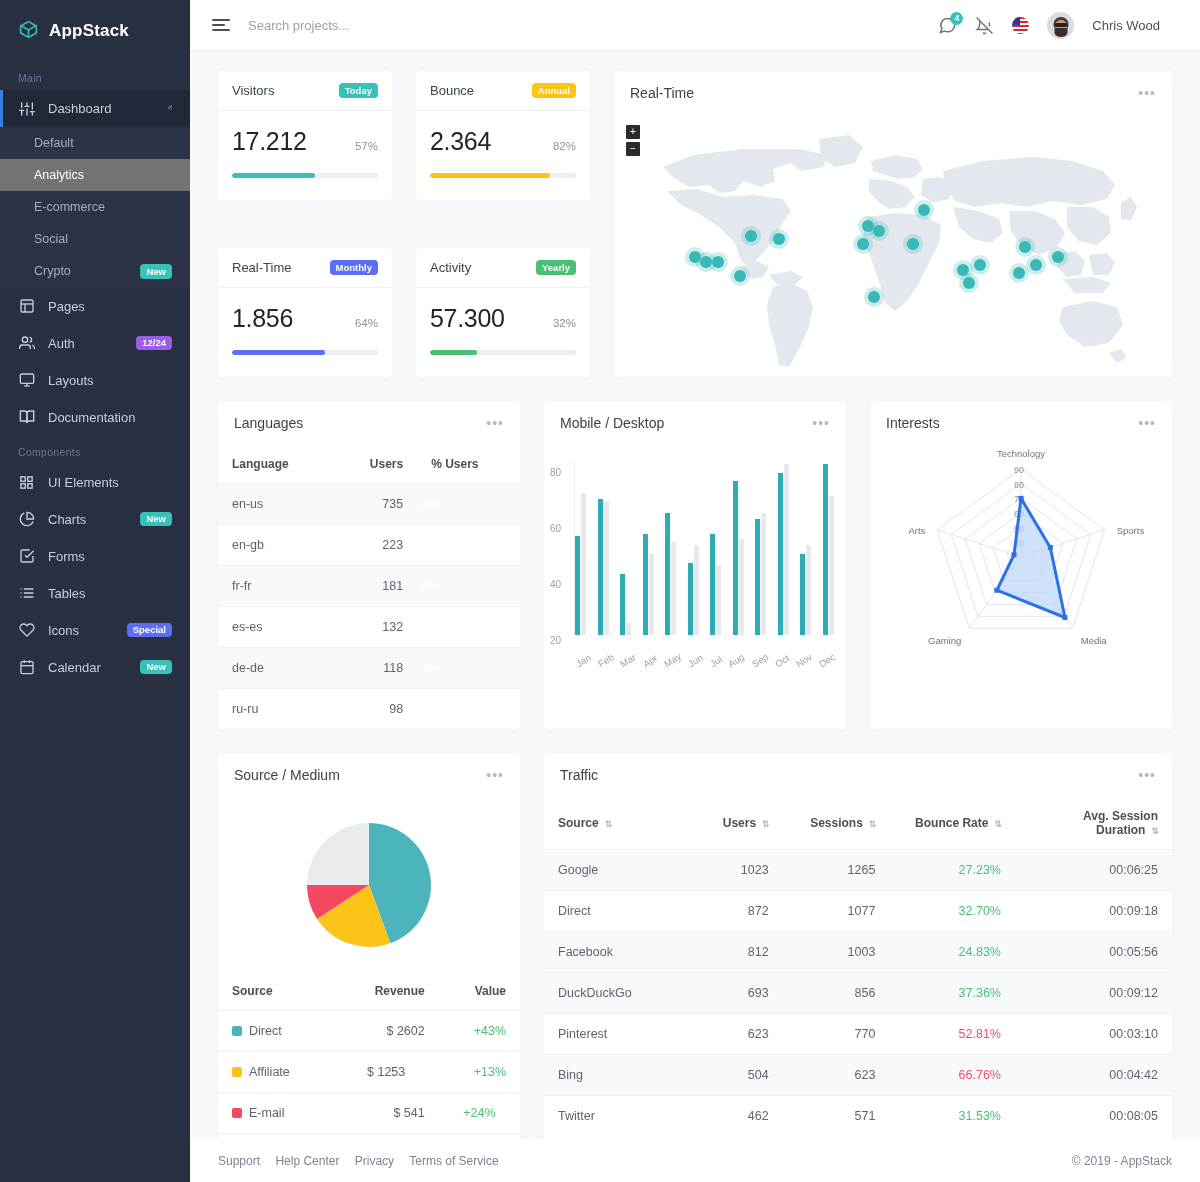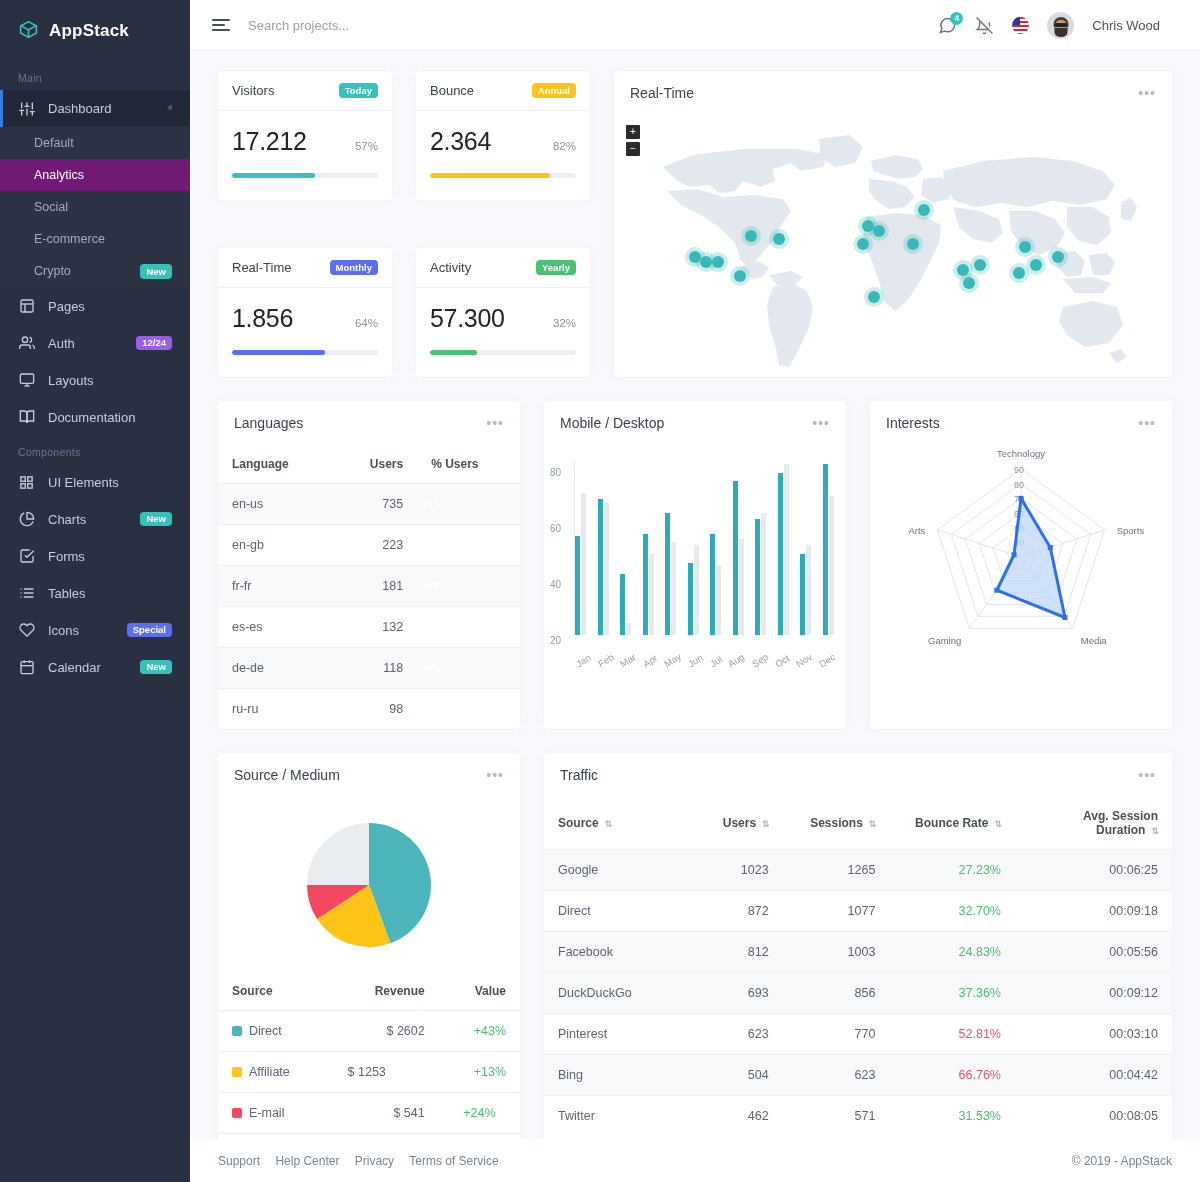--- a/index.html
+++ b/index.html
@@ -37,21 +37,21 @@
   .nav-item.active::before {
     content:""; position:absolute; left:0; top:0; bottom:0; width:3px; background:#3b7ddd;
   }
   .nav-item .label { flex: 1; }
   .nav-item .caret { font-size: 9px; color: #8b90a3; }
   .subnav { background: #2c3344; }
   .subnav .sub-item {
     padding: 9px 18px 9px 34px; font-size: 12.5px; color: #a6acbe; cursor:pointer;
     display:flex; align-items:center;
   }
-  .subnav .sub-item.selected { background: #701a75; color: #fff; }
+  .subnav .sub-item.selected { background: #737373; color: #fff; }
   .sub-item .label { flex: 1; }
   .badge {
     font-size: 9.5px; padding: 2.5px 6px; border-radius: 4px; color: #fff;
     font-weight: 600; line-height: 1;
   }
   .badge.teal { background: #38c1ba; }
   .badge.purple { background: #9b5de5; }
   .badge.indigo { background: #5b6ef5; }
 
   
@@ -215,24 +215,24 @@
     </div>
 
     <div class="subnav">
       <div class="sub-item">
         <span class="label">Default</span>
       </div>
       <div class="sub-item selected">
         <span class="label">Analytics</span>
       </div>
       <div class="sub-item">
+        <span class="label">E-commerce</span>
+      </div>
+      <div class="sub-item">
         <span class="label">Social</span>
-      </div>
-      <div class="sub-item">
-        <span class="label">E-commerce</span>
       </div>
       <div class="sub-item">
         <span class="label">Crypto</span>
         <span class="badge teal">New</span>
       </div>
     </div>
 
     <div class="nav-item">
       <span class="ic">
         <svg width="16" height="16" viewBox="0 0 24 24" fill="none" stroke="#c8cdda" stroke-width="2">
@@ -718,21 +718,21 @@
               </tr>
             </thead>
             <tbody>
               <tr>
                 <td><span class="swatch" style="background:#4cb5bb"></span><span>Direct</span></td>
                 <td style="text-align:right">$ 2602</td>
                 <td class="val-up" style="text-align:right">+43%</td>
               </tr>
               <tr>
                 <td><span class="swatch" style="background:#fcc419"></span><span>Affiliate</span></td>
-                <td style="text-align:left">$ 1253</td>
+                <td style="text-align:center">$ 1253</td>
                 <td class="val-up" style="text-align:right">+13%</td>
               </tr>
               <tr>
                 <td><span class="swatch" style="background:#f3485f"></span><span>E-mail</span></td>
                 <td style="text-align:right">$ 541</td>
                 <td class="val-up" style="text-align:center">+24%</td>
               </tr>
               <tr>
                 <td></td>
                 <td style="text-align:right">$ 1465</td>

